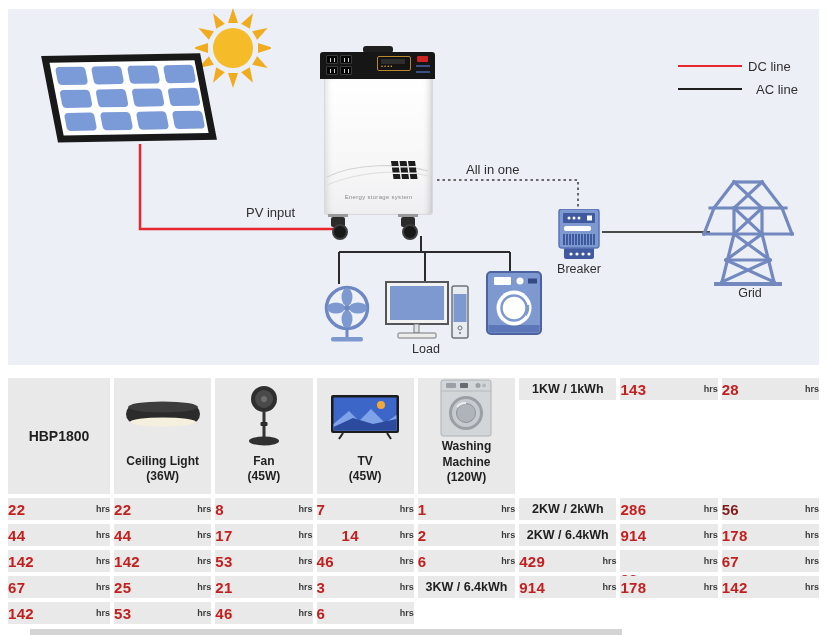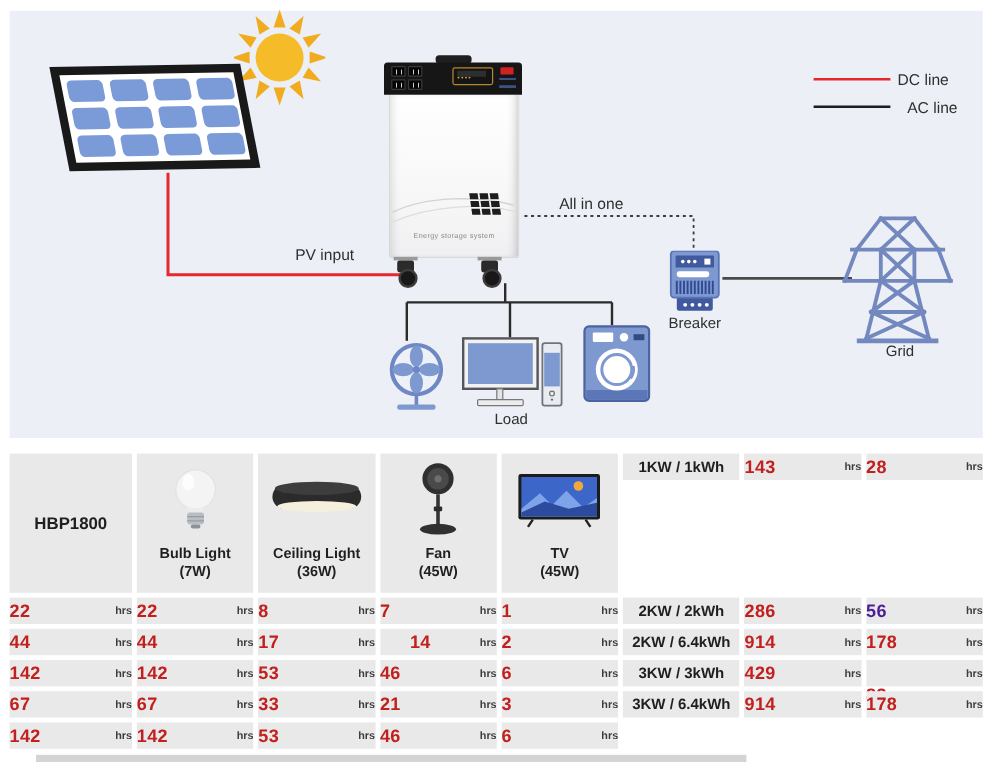--- a/index.html
+++ b/index.html
@@ -269,35 +269,20 @@
   <div class="abs small-label" style="left:552px;top:262px;width:54px;">Breaker</div>
   <div class="abs small-label" style="left:710px;top:286px;width:80px;">Grid</div>
   <div class="abs small-label" style="left:398px;top:342px;width:56px;">Load</div>
   <div class="abs diagram-label" style="left:748px;top:59px;">DC line</div>
   <div class="abs diagram-label" style="left:756px;top:82px;">AC line</div>
 
   <div class="abs spec-grid" id="spec-grid">
 
     <div class="cell head-cell model-cell">HBP1800</div>
 
-    <div class="cell head-cell">
-      <div class="head-icon">
-        <svg width="54" height="58" viewBox="0 0 54 58">
-          <circle cx="27" cy="21" r="16.5" fill="#f4f4f4" stroke="#e2e2e2"></circle>
-          <ellipse cx="21" cy="15" rx="5" ry="7" fill="#ffffff" opacity="0.8"></ellipse>
-          <path d="M19,34 Q27,40 35,34 L33,40 L21,40 Z" fill="#ececec"></path>
-          <rect x="20" y="40" width="14" height="10" rx="2" fill="#b9bec4"></rect>
-          <line x1="20" y1="43.5" x2="34" y2="43.5" stroke="#979ca2" stroke-width="1"></line>
-          <line x1="20" y1="47" x2="34" y2="47" stroke="#979ca2" stroke-width="1"></line>
-          <rect x="23" y="50" width="8" height="3.5" rx="1.7" fill="#8d9299"></rect>
-        </svg>
-      </div>
-      <div class="head-name">Bulb Light</div>
-      <div class="head-power">(7W)</div>
-    </div>
 
     <div class="cell head-cell">
       <div class="head-icon">
         <svg width="78" height="48" viewBox="0 0 78 48">
           <rect x="2" y="12" width="74" height="20" rx="10" fill="#2b2b2b"></rect>
           <ellipse cx="39" cy="15" rx="35" ry="5.5" fill="#3d3d3d"></ellipse>
           <ellipse cx="39" cy="30" rx="33" ry="4.5" fill="#f5efdd"></ellipse>
         </svg>
       </div>
       <div class="head-name">Ceiling Light</div>
@@ -328,20 +313,37 @@
           <path d="M4.5,33 L20,20 L30,30 L42,18 L56,32 L67.5,24 L67.5,39.5 L4.5,39.5 Z" fill="#7fa3e8"></path>
           <path d="M4.5,36 L24,27 L44,33 L67.5,28 L67.5,39.5 L4.5,39.5 Z" fill="#2c4a9e"></path>
           <line x1="14" y1="42" x2="10" y2="48" stroke="#222222" stroke-width="2"></line>
           <line x1="58" y1="42" x2="62" y2="48" stroke="#222222" stroke-width="2"></line>
         </svg>
       </div>
       <div class="head-name">TV</div>
       <div class="head-power">(45W)</div>
     </div>
 
+    <div class="cell head-cell">
+      <div class="head-icon">
+        <svg width="56" height="62" viewBox="0 0 56 62">
+          <rect x="3" y="3" width="50" height="56" rx="2" fill="#d3d6d9" stroke="#aeb2b6"></rect>
+          <line x1="3" y1="14" x2="53" y2="14" stroke="#b6babd"></line>
+          <rect x="8" y="6" width="10" height="5" rx="1" fill="#9aa0a5"></rect>
+          <rect x="22" y="6" width="8" height="5" rx="1" fill="#666b70"></rect>
+          <circle cx="40" cy="8.5" r="2.5" fill="#9aa0a5"></circle>
+          <circle cx="46" cy="8.5" r="2" fill="#b3b8bc"></circle>
+          <circle cx="28" cy="36" r="15.5" fill="#c7cbcf" stroke="#9aa0a5" stroke-width="3"></circle>
+          <circle cx="28" cy="36" r="9.5" fill="#aeb4b9" stroke="#8d9399"></circle>
+          <path d="M19,30 a11,11 0 0 1 9,-4" fill="none" stroke="#eceeef" stroke-width="2"></path>
+        </svg>
+      </div>
+      <div class="head-name">Washing Machine</div>
+      <div class="head-power">(120W)</div>
+    </div>
 
 
 
   <div class="cell row-label">1KW / 1kWh</div>
       <div class="cell value-cell">
         <span class="num" style="color: rgb(194, 32, 30);">143</span>
         <span class="hrs">hrs</span>
       </div>
       <div class="cell value-cell">
         <span class="num" style="color: rgb(194, 32, 30);">28</span>
@@ -366,21 +368,21 @@
       <div class="cell value-cell">
         <span class="num" style="color: rgb(194, 32, 30);">1</span>
         <span class="hrs">hrs</span>
       </div>
       <div class="cell row-label">2KW / 2kWh</div>
       <div class="cell value-cell">
         <span class="num" style="color: rgb(194, 32, 30);">286</span>
         <span class="hrs">hrs</span>
       </div>
       <div class="cell value-cell">
-        <span class="num" style="color: #4c1d95;">56</span>
+        <span class="num" style="color: #7f1d1d;">56</span>
         <span class="hrs">hrs</span>
       </div>
       <div class="cell value-cell">
         <span class="num" style="color: rgb(194, 32, 30);">44</span>
         <span class="hrs">hrs</span>
       </div>
       <div class="cell value-cell">
         <span class="num" style="color: rgb(194, 32, 30);">44</span>
         <span class="hrs">hrs</span>
       </div>
@@ -418,39 +420,38 @@
         <span class="hrs">hrs</span>
       </div>
       <div class="cell value-cell">
         <span class="num" style="color: rgb(194, 32, 30);">46</span>
         <span class="hrs">hrs</span>
       </div>
       <div class="cell value-cell">
         <span class="num" style="color: rgb(194, 32, 30);">6</span>
         <span class="hrs">hrs</span>
       </div>
-      <div class="cell row-label">3KW / 3kWh</div>
       <div class="cell value-cell">
         <span class="num" style="color: rgb(194, 32, 30);">429</span>
         <span class="hrs">hrs</span>
       </div>
       <div class="cell value-cell">
         <span class="num" style="color: rgb(194, 32, 30); margin-top: 36px;">83</span>
         <span class="hrs">hrs</span>
       </div>
       <div class="cell value-cell">
         <span class="num" style="color: rgb(194, 32, 30);">67</span>
         <span class="hrs">hrs</span>
       </div>
       <div class="cell value-cell">
         <span class="num" style="color: rgb(194, 32, 30);">67</span>
         <span class="hrs">hrs</span>
       </div>
       <div class="cell value-cell">
-        <span class="num" style="color: rgb(194, 32, 30);">33</span>
+        <span class="num" style="color: rgb(194, 32, 30);">25</span>
         <span class="hrs">hrs</span>
       </div>
       <div class="cell value-cell">
         <span class="num" style="color: rgb(194, 32, 30);">21</span>
         <span class="hrs">hrs</span>
       </div>
       <div class="cell value-cell">
         <span class="num" style="color: rgb(194, 32, 30);">3</span>
         <span class="hrs">hrs</span>
       </div>

